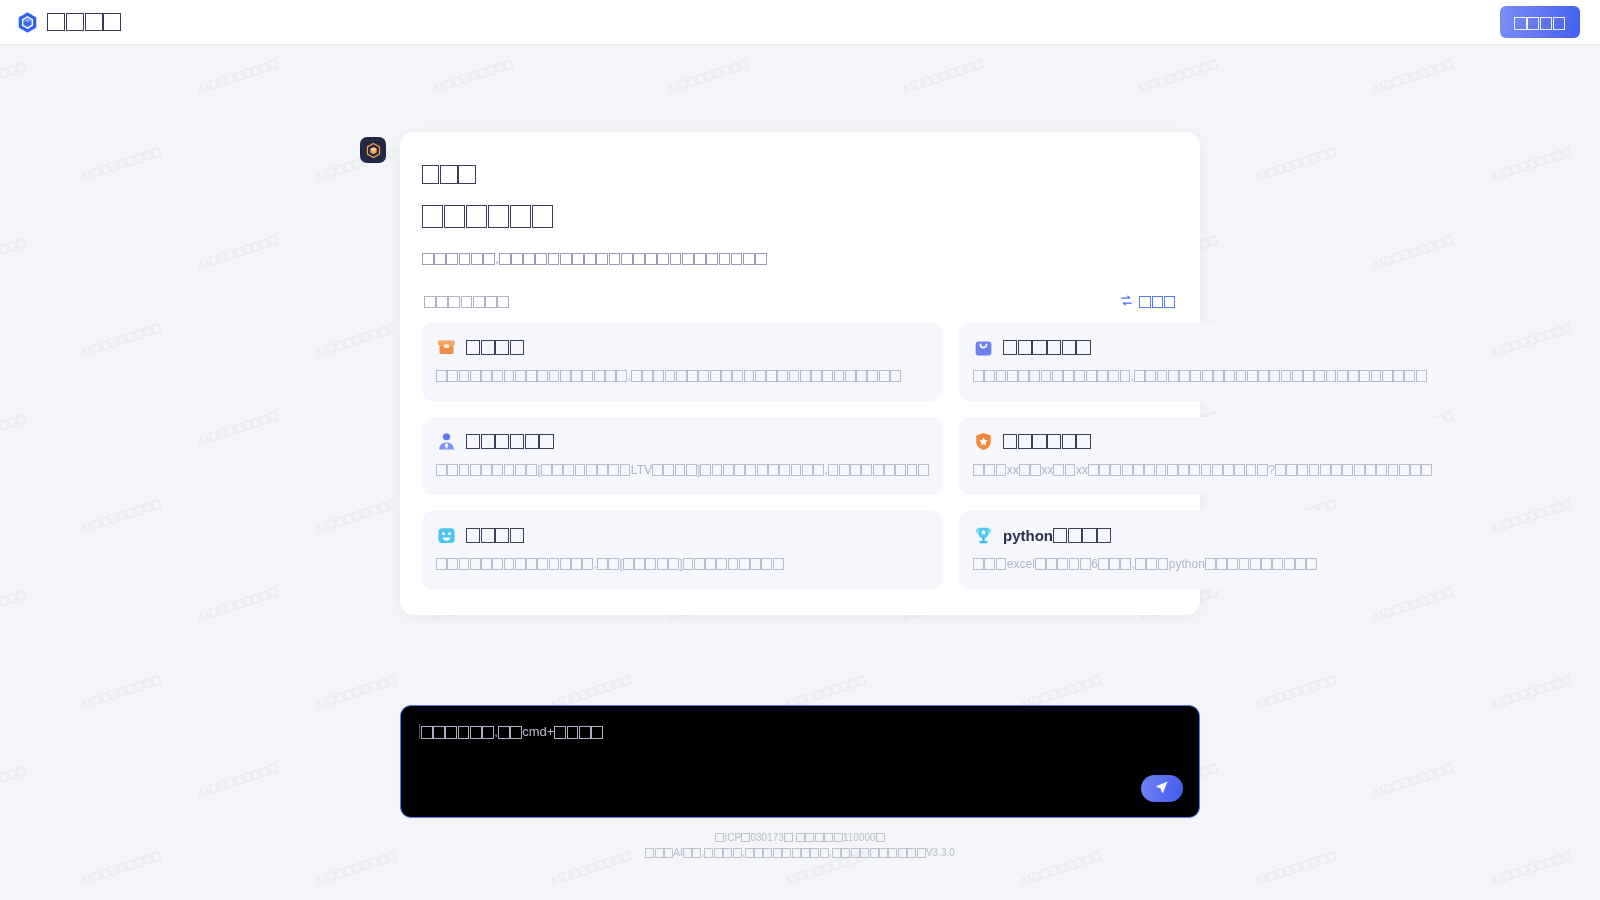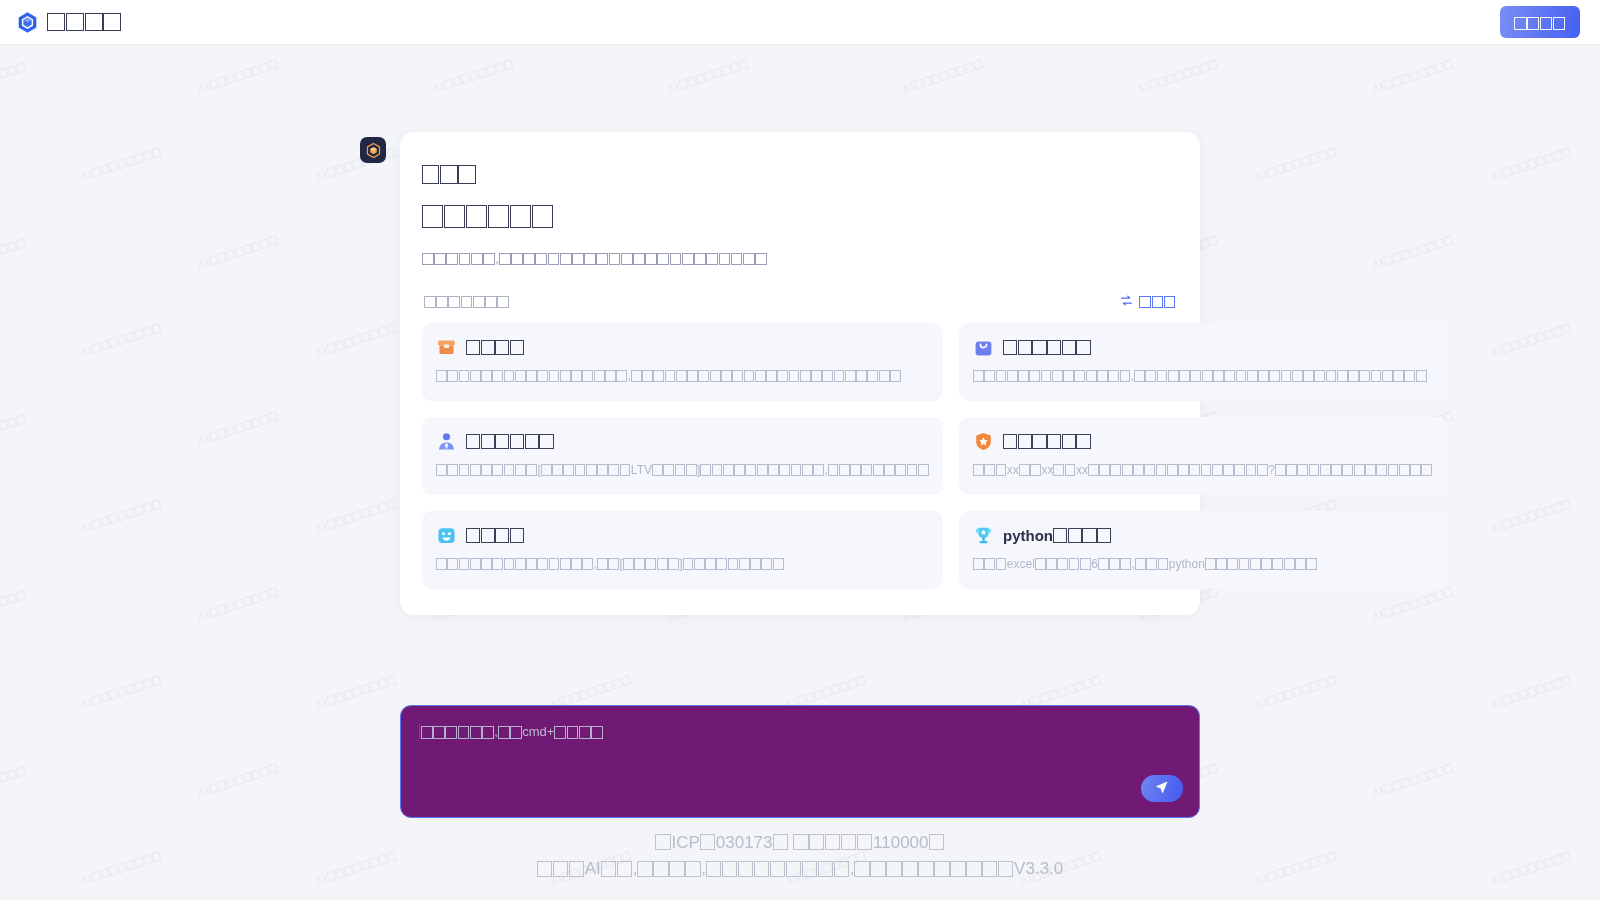--- a/index.html
+++ b/index.html
@@ -223,21 +223,21 @@
     overflow: hidden;
     text-overflow: ellipsis;
   }
   .card-desc .tofu { width: 0.9em; height: 0.95em; top: 0.15em; }
 
   
   .composer {
     margin-top: 90px;
     width: 800px;
     height: 113px;
-    background: #701a75;
+    background: #000000;
     border: 1.5px solid #5d78f3;
     border-radius: 11px;
     position: relative;
     padding: 16px 18px;
   }
   .composer-text {
     font-size: 13px;
     color: #b9bdd0;
     display: flex;
     align-items: baseline;
@@ -267,21 +267,21 @@
     cursor: pointer;
   }
 
   
   .footer {
     margin-top: 12px;
     text-align: center;
     line-height: 1.55;
   }
   .footer-line {
-    font-size: 17px;
+    font-size: 10px;
     color: #b8bccb;
   }
   .footer-line .tofu { width: 0.9em; height: 0.95em; top: 0.15em; }
 </style>
 </head>
 <body>
 
 <div class="watermark-layer" id="wmLayer">
     <span class="wm" style="left: -40px; top: 70px;">AI<span class="tofu"></span><span class="tofu"></span><span class="tofu"></span><span class="tofu"></span><span class="tofu"></span><span class="tofu"></span></span>
     <span class="wm" style="left: 195px; top: 70px;">AI<span class="tofu"></span><span class="tofu"></span><span class="tofu"></span><span class="tofu"></span><span class="tofu"></span><span class="tofu"></span><span class="tofu"></span><span class="tofu"></span></span>

